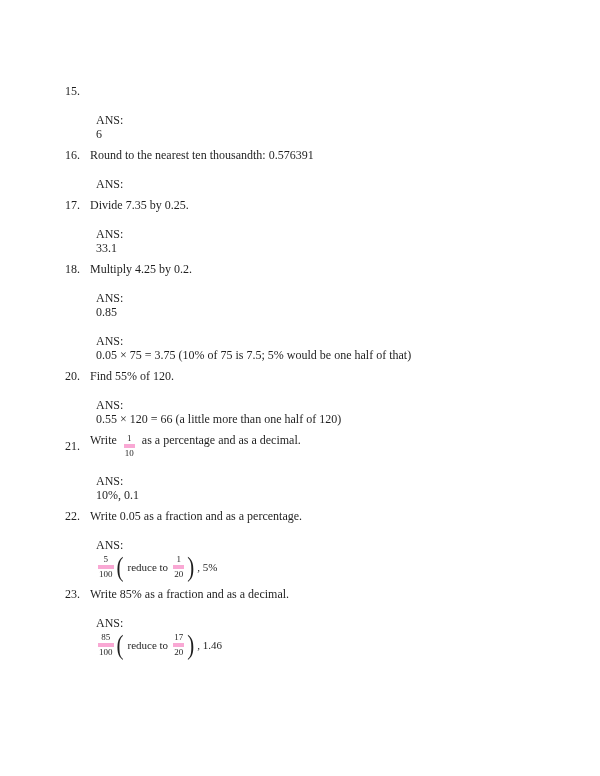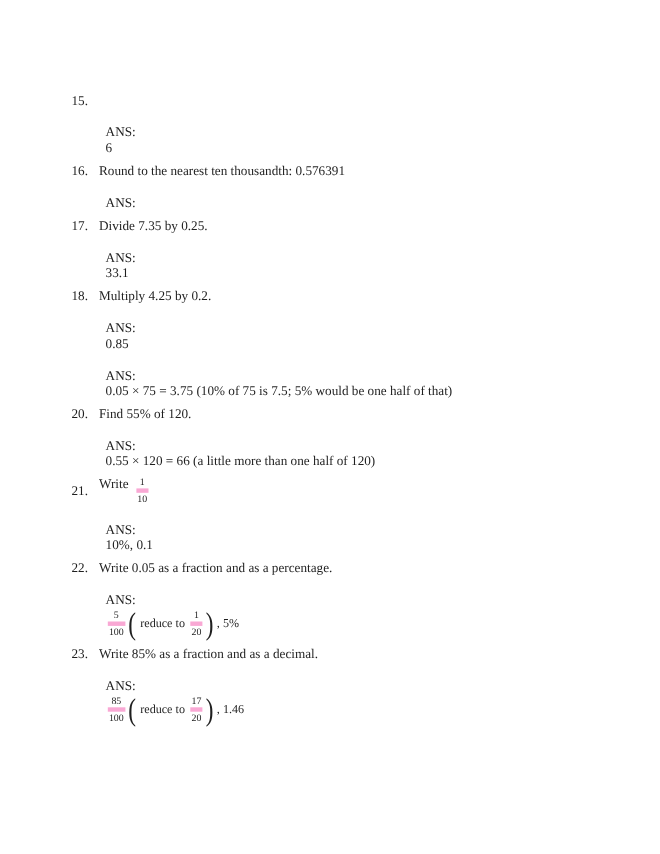--- a/index.html
+++ b/index.html
@@ -139,20 +139,21 @@
 
   <div class="item">
     <div class="q-row">
       <span class="q-num">21.</span>
       <span class="q-text q-flex">
         <span>Write </span>
         <span class="frac">
           <span class="fnum">1</span>
           <span class="fden">10</span>
         </span>
+        <span> as a percentage and as a decimal.</span>
       </span>
     </div>
     <div class="ans">
       <div class="ans-label">ANS:</div>
       <div class="ans-text">10%, 0.1</div>
     </div>
   </div>
 
   <div class="item">
     <div class="q-row">

